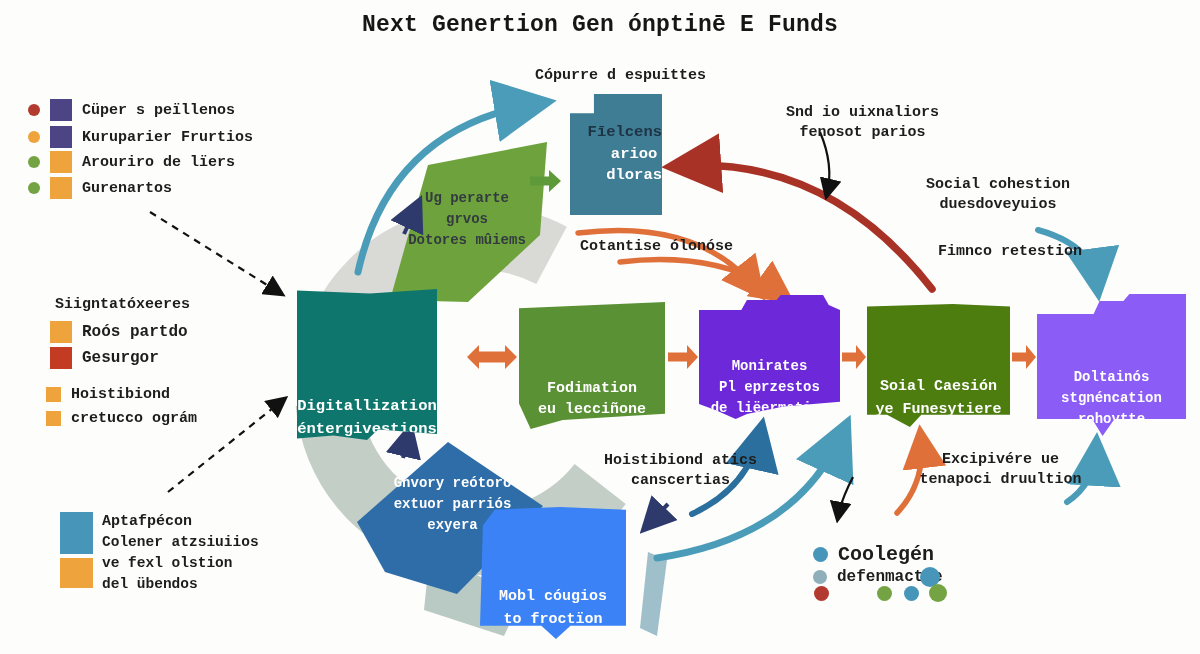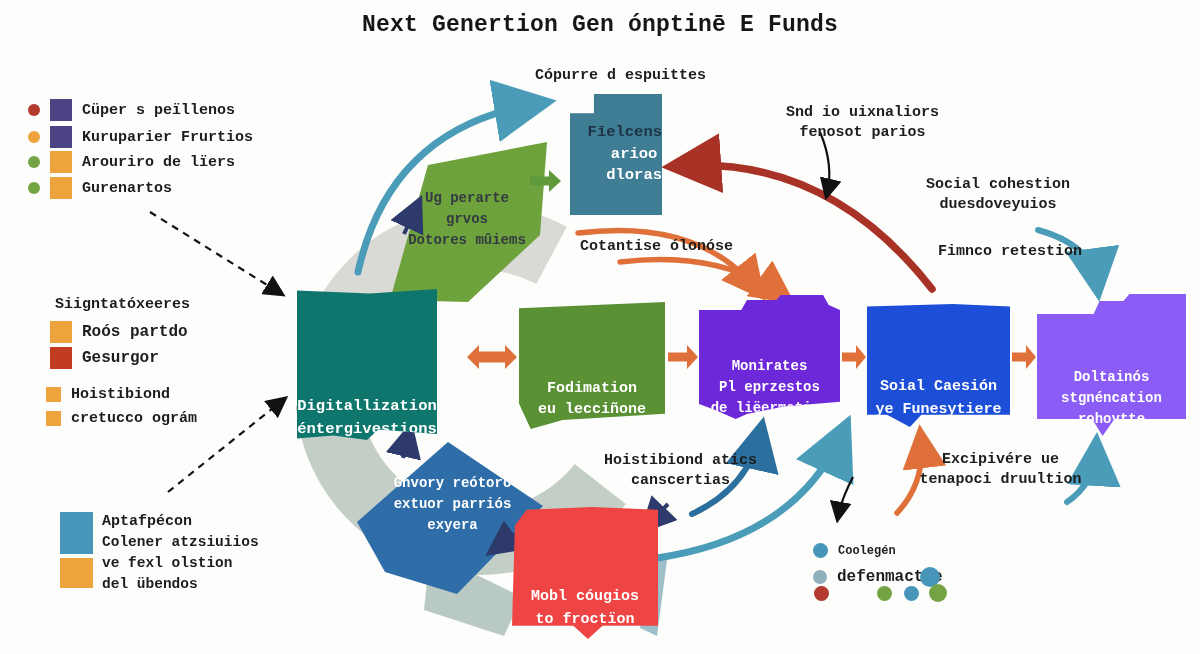--- a/index.html
+++ b/index.html
@@ -136,21 +136,21 @@
 
   <div class="abs sq" style="left: 60px; top: 512px; width: 33px; height: 42px; z-index: 6; background-color: rgb(71, 150, 186);"></div>
   <div class="abs sq" style="left: 60px; top: 558px; width: 33px; height: 30px; z-index: 6; background-color: rgb(239, 163, 60);"></div>
   <div class="abs lbl" style="left:102px;top:512px;">Aptafpécon</div>
   <div class="abs pre" style="left:102px;top:532px;font-weight:600;font-size:14.5px;line-height:1.45;z-index:6;">Colener atzsiuiios
 ve fexl olstion
 del übendos</div>
 
   <div class="abs legend-row" style="left:813px;top:543px;">
     <span class="dot" style="width: 15px; height: 15px; background-color: rgb(71, 150, 186);"></span>
-    <span class="legend-label" style="font-size:12px;">Coolegén</span>
+    <span class="legend-label" style="font-size:20px;">Coolegén</span>
   </div>
   <div class="abs legend-row" style="left:813px;top:568px;">
     <span class="dot" style="width: 14px; height: 14px; background-color: rgb(143, 176, 186);"></span>
     <span class="legend-label" style="font-size:16px;">defenmactie</span>
   </div>
   <div class="abs dot" style="left: 920px; top: 567px; width: 20px; height: 20px; z-index: 6; background-color: rgb(71, 150, 186);"></div>
   <div class="abs dot" style="left: 814px; top: 586px; width: 15px; height: 15px; z-index: 6; background-color: rgb(178, 58, 46);"></div>
   <div class="abs dot" style="left: 877px; top: 586px; width: 15px; height: 15px; z-index: 6; background-color: rgb(116, 163, 68);"></div>
   <div class="abs dot" style="left: 904px; top: 586px; width: 15px; height: 15px; z-index: 6; background-color: rgb(71, 150, 186);"></div>
   <div class="abs dot" style="left: 929px; top: 584px; width: 18px; height: 18px; z-index: 6; background-color: rgb(116, 163, 68);"></div>
@@ -180,22 +180,22 @@
 dloras</div>
   </div>
 
   <div class="abs folder f1 pre" style="left: 297px; top: 289px; width: 140px; height: 151px; background-color: #0f766e;">Digitallization
 éntergivestions</div>
   <div class="abs folder f2 pre" style="left: 519px; top: 302px; width: 146px; height: 119px; background-color: rgb(90, 145, 52);">Fodimation
 eu lecciñone</div>
   <div class="abs folder f3 pre" style="left: 699px; top: 295px; width: 141px; height: 124px; background-color: #6d28d9;">Monirates
 Pl eprzestos
 de liëermation</div>
-  <div class="abs folder f4 pre" style="left: 867px; top: 304px; width: 143px; height: 117px; background-color: #1d4ed8;">Soial Caesión
+  <div class="abs folder f4 pre" style="left: 867px; top: 304px; width: 143px; height: 117px; background-color: #4d7c0f;">Soial Caesión
 ye Funesytiere</div>
   <div class="abs folder f5 pre" style="left: 1037px; top: 294px; width: 149px; height: 136px; background-color: #8b5cf6;">Doltainós
 stgnéncation
 rohoytte</div>
 
-  <div class="abs folder fbot pre" style="left: 512px; top: 507px; width: 146px; height: 124px; background-color: #ef4444;">Mobl cóugios
+  <div class="abs folder fbot pre" style="left: 480px; top: 507px; width: 146px; height: 124px; background-color: #3b82f6;">Mobl cóugios
 to froctïon</div>
 
 </div>
 
 </body></html>

